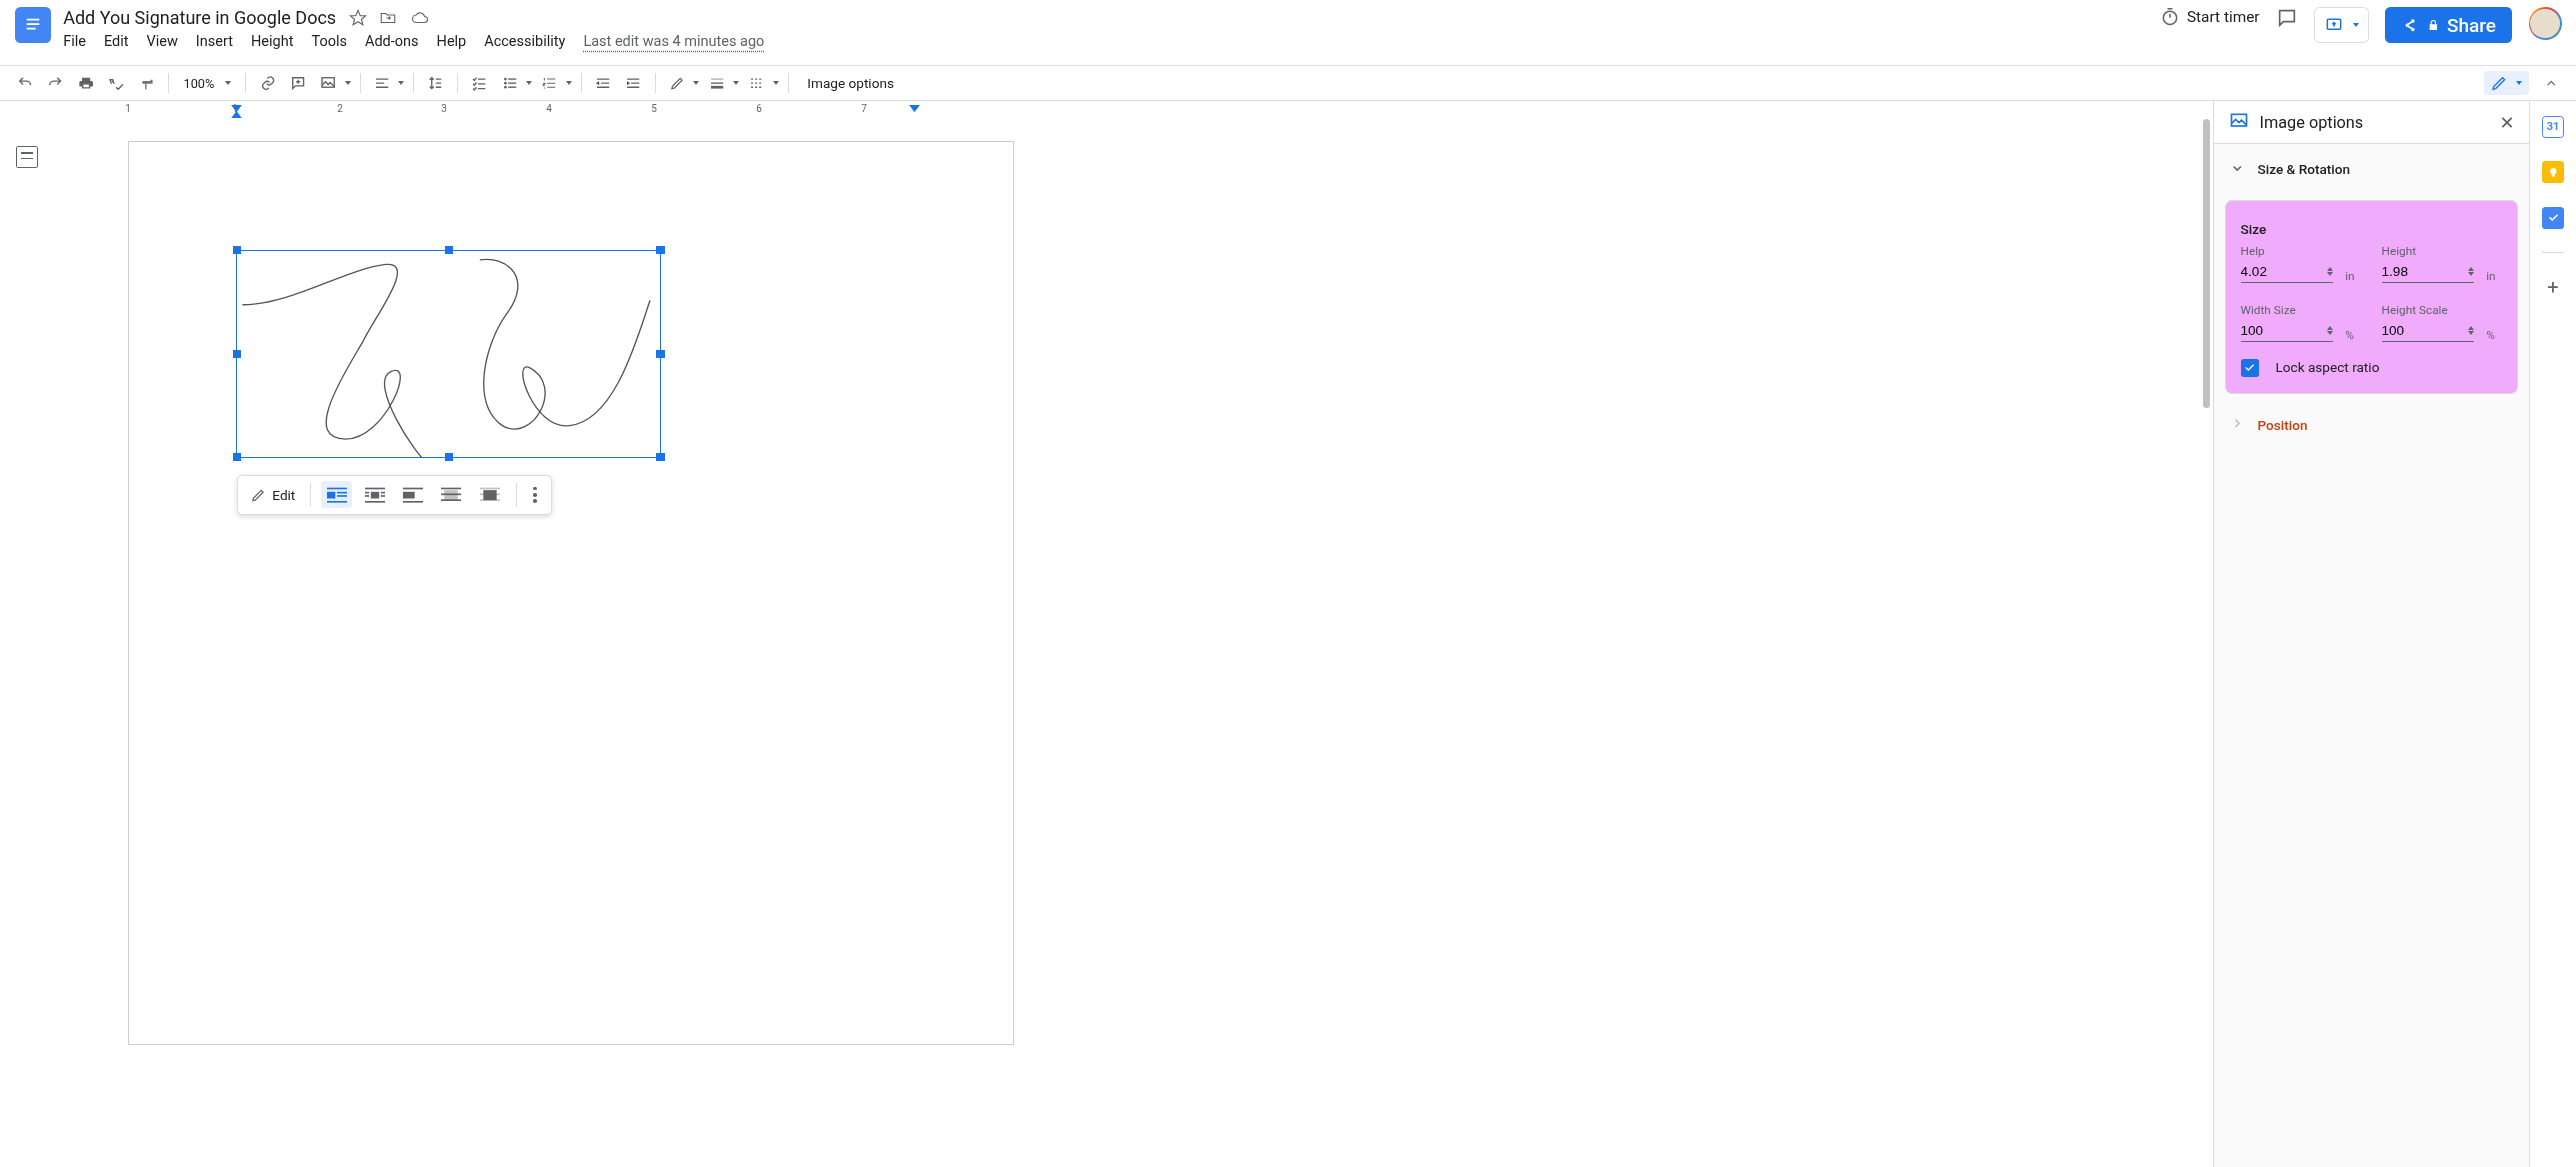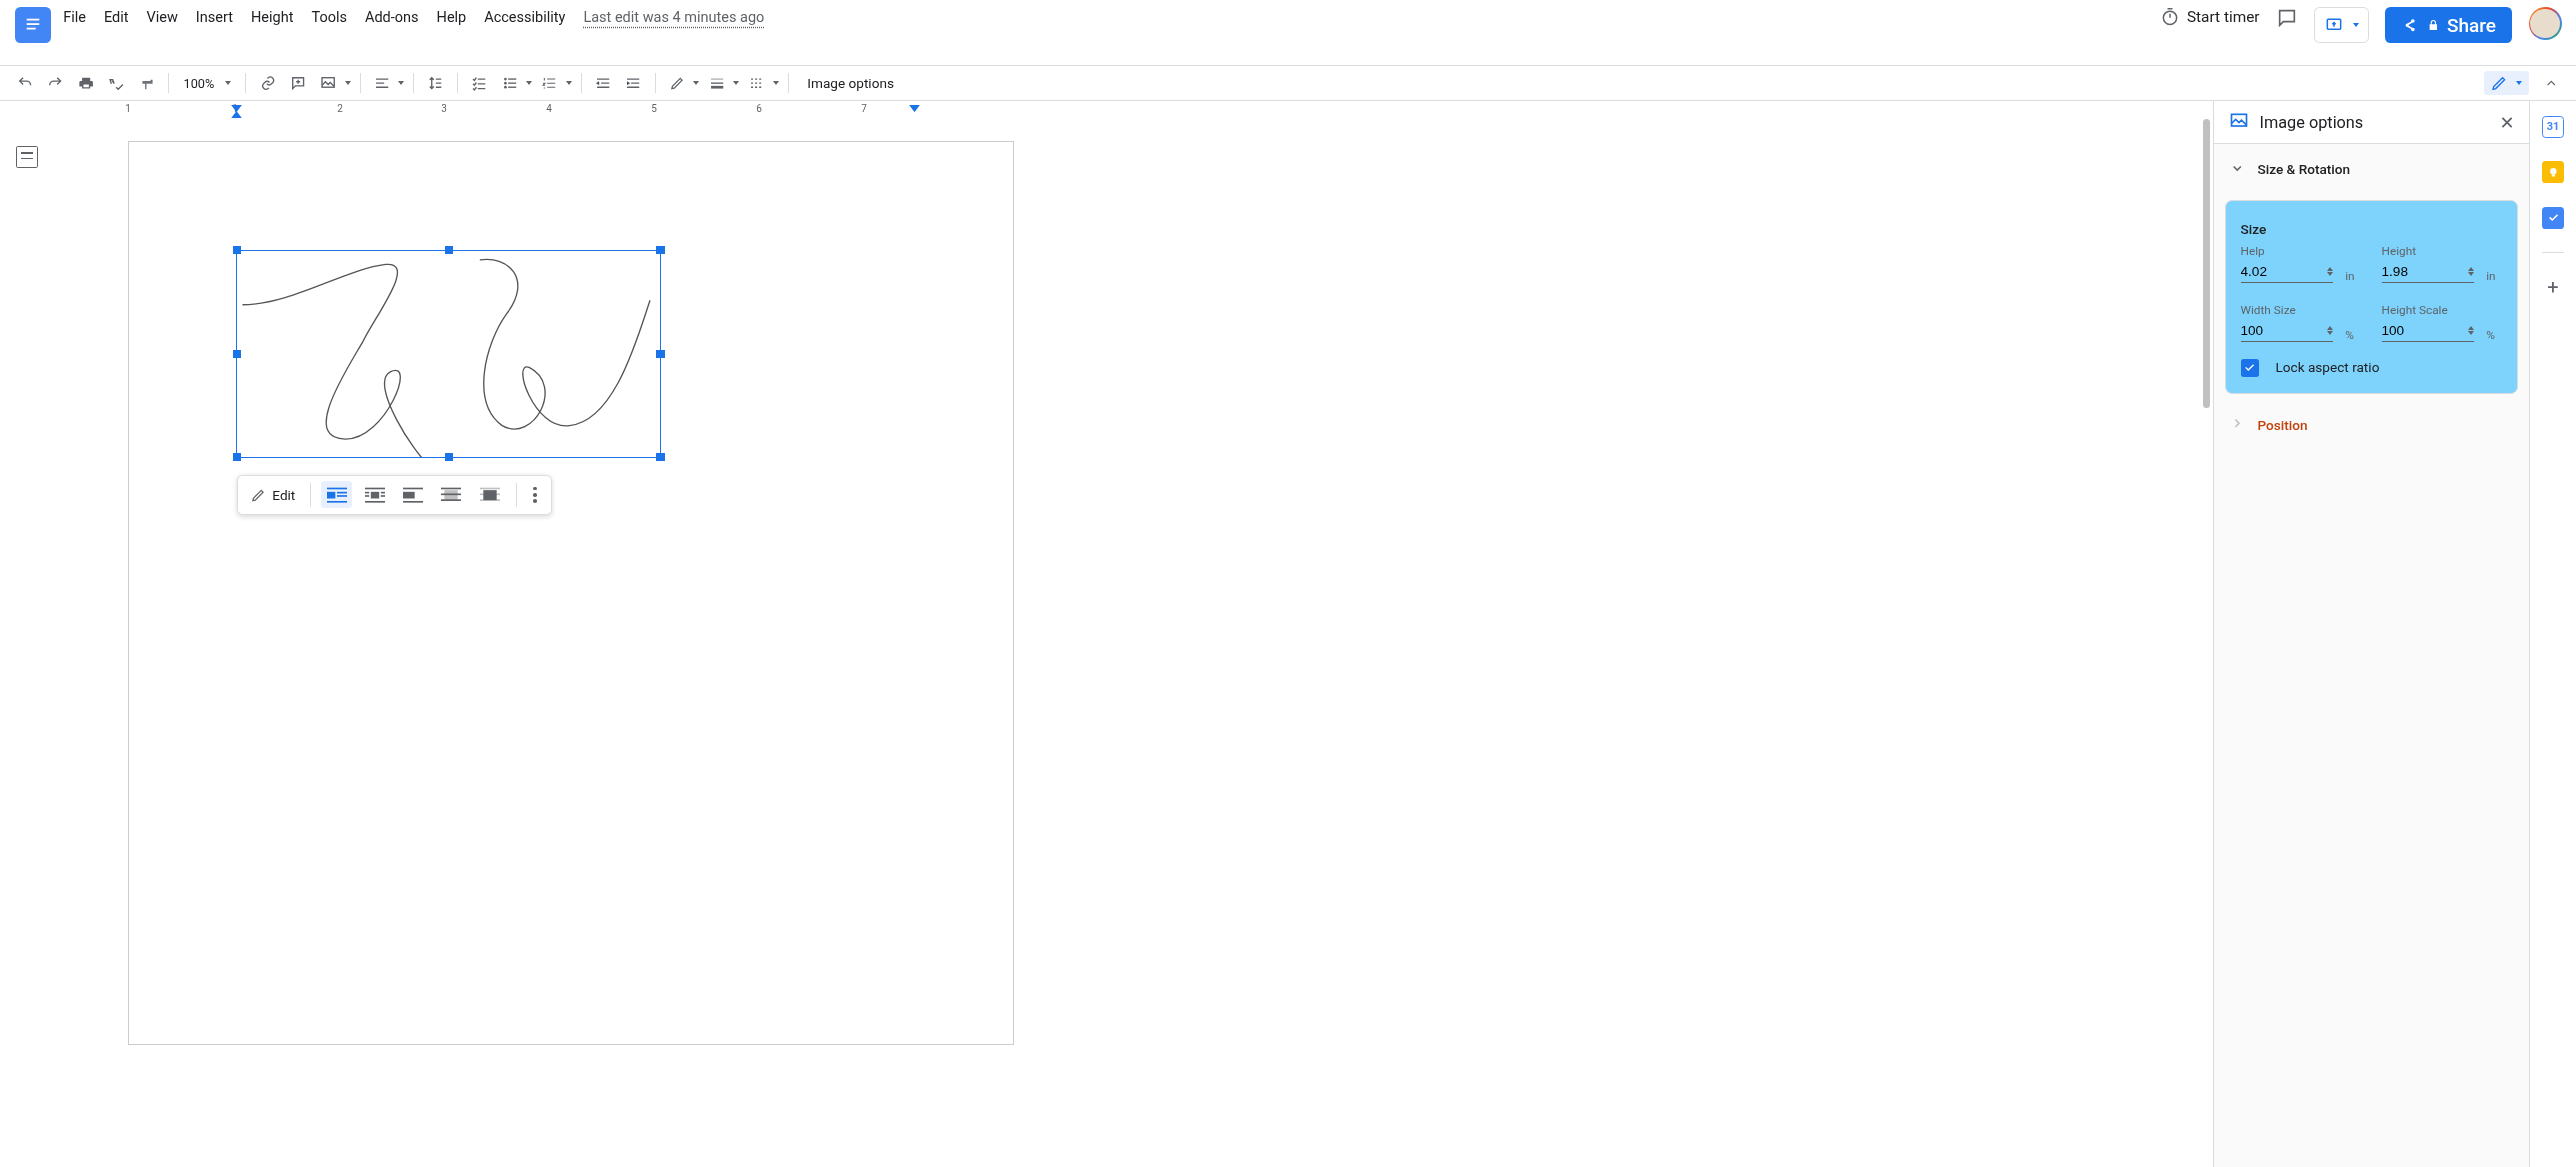--- a/index.html
+++ b/index.html
@@ -74,21 +74,21 @@
   .more-dots{display:flex;flex-direction:column;gap:2.7px;padding:0 5.4px;cursor:pointer}
   .more-dots span{width:3.6px;height:3.6px;border-radius:50%;background:var(--g-grey)}
   
   .vscroll{width:12.7px;background:transparent;display:flex;flex-direction:column;align-items:center;padding-top:18px}
   .vscroll .thumb{width:7.2px;height:289px;background:#c0c0c0;border-radius:3.6px}
   
   .right-panel{width:316px;flex-shrink:0;background:#fafafa;border-left:0.9px solid var(--g-border);display:flex;flex-direction:column;font-size:13.6px}
   .rp-head{display:flex;align-items:center;gap:11px;height:43px;padding:0 14.5px;background:#fff;border-bottom:0.9px solid var(--g-border)}
   .rp-head .title{font-size:16.3px;color:#202124}
   .rp-head .close{margin-left:auto;cursor:pointer;color:var(--g-grey);font-size:18px}
-  .rp-card{background:#7dd3fc;margin:11px;border:0.9px solid var(--g-border);border-radius:7.2px;padding:12.7px 14.5px 16.3px}
+  .rp-card{background:#f0abfc;margin:11px;border:0.9px solid var(--g-border);border-radius:7.2px;padding:12.7px 14.5px 16.3px}
   .accordion{display:flex;align-items:center;gap:12.7px;height:40px;padding:0 16.3px;cursor:pointer;font-weight:500;color:#202124}
   .accordion.dis{color:#c2410c}
   .size-label{font-weight:500;margin:7.2px 0 7.2px}
   .field-row{display:flex;gap:20px}
   .fld{flex:1}
   .fld .lbl{font-size:11.8px;color:var(--g-grey);margin-bottom:1.8px}
   .fld .inpwrap{display:flex;align-items:center;border-bottom:0.9px solid var(--g-grey);gap:5.4px}
   .fld input{border:0;outline:0;font-size:13.6px;width:54px;padding:3.6px 0;background:transparent}
   .stepper{display:flex;flex-direction:column;gap:0.9px;margin-left:auto;cursor:pointer;color:var(--g-grey)}
   .stepper span{border-left:3.6px solid transparent;border-right:3.6px solid transparent}
@@ -109,20 +109,41 @@
 
 <div class="titlebar">
   <div class="doc-icon">
     <svg width="18" height="22" viewBox="0 0 20 24">
         <rect x="3" y="5" width="14" height="2"></rect>
         <rect x="3" y="10" width="14" height="2"></rect>
         <rect x="3" y="15" width="10" height="2"></rect>
       </svg>
   </div>
   <div class="title-col">
+    <div class="title-row">
+      <span class="doc-title">Add You Signature in Google Docs</span>
+      <div class="title-icons">
+        <span class="icon">
+            <svg width="18" height="18" viewBox="0 0 24 24" fill="none" stroke="currentColor" stroke-width="1.5">
+              <polygon points="12 2 15 9 22 9 16.5 14 18.5 21 12 17 5.5 21 7.5 14 2 9 9 9"></polygon>
+            </svg>
+          </span>
+        <span class="icon">
+            <svg width="18" height="18" viewBox="0 0 24 24" fill="none" stroke="currentColor" stroke-width="1.5">
+              <path d="M3 6h6l2 2h10v10H3z"></path>
+              <path d="M10 12h5M13 10l2 2-2 2"></path>
+            </svg>
+          </span>
+        <span class="icon">
+            <svg width="20" height="18" viewBox="0 0 24 24" fill="none" stroke="currentColor" stroke-width="1.5">
+              <path d="M7 18a5 5 0 010-10 6 6 0 0111 2 4 4 0 010 8H7z"></path>
+            </svg>
+          </span>
+      </div>
+    </div>
     <div class="menubar">
       <span class="mi">File</span>
       <span class="mi">Edit</span>
       <span class="mi">View</span>
       <span class="mi">Insert</span>
       <span class="mi">Height</span>
       <span class="mi">Tools</span>
       <span class="mi">Add-ons</span>
       <span class="mi">Help</span>
       <span class="mi">Accessibility</span>

